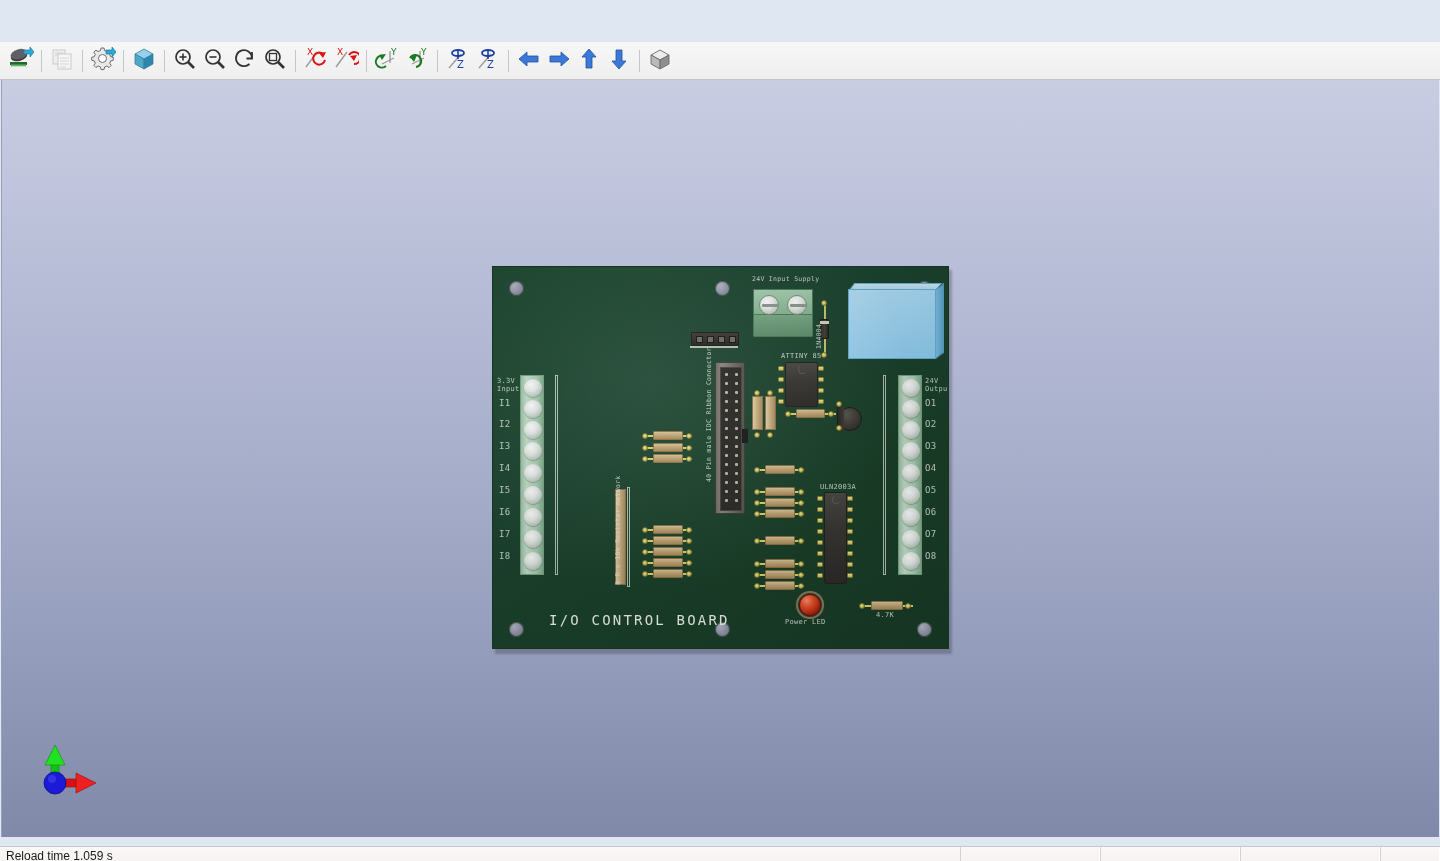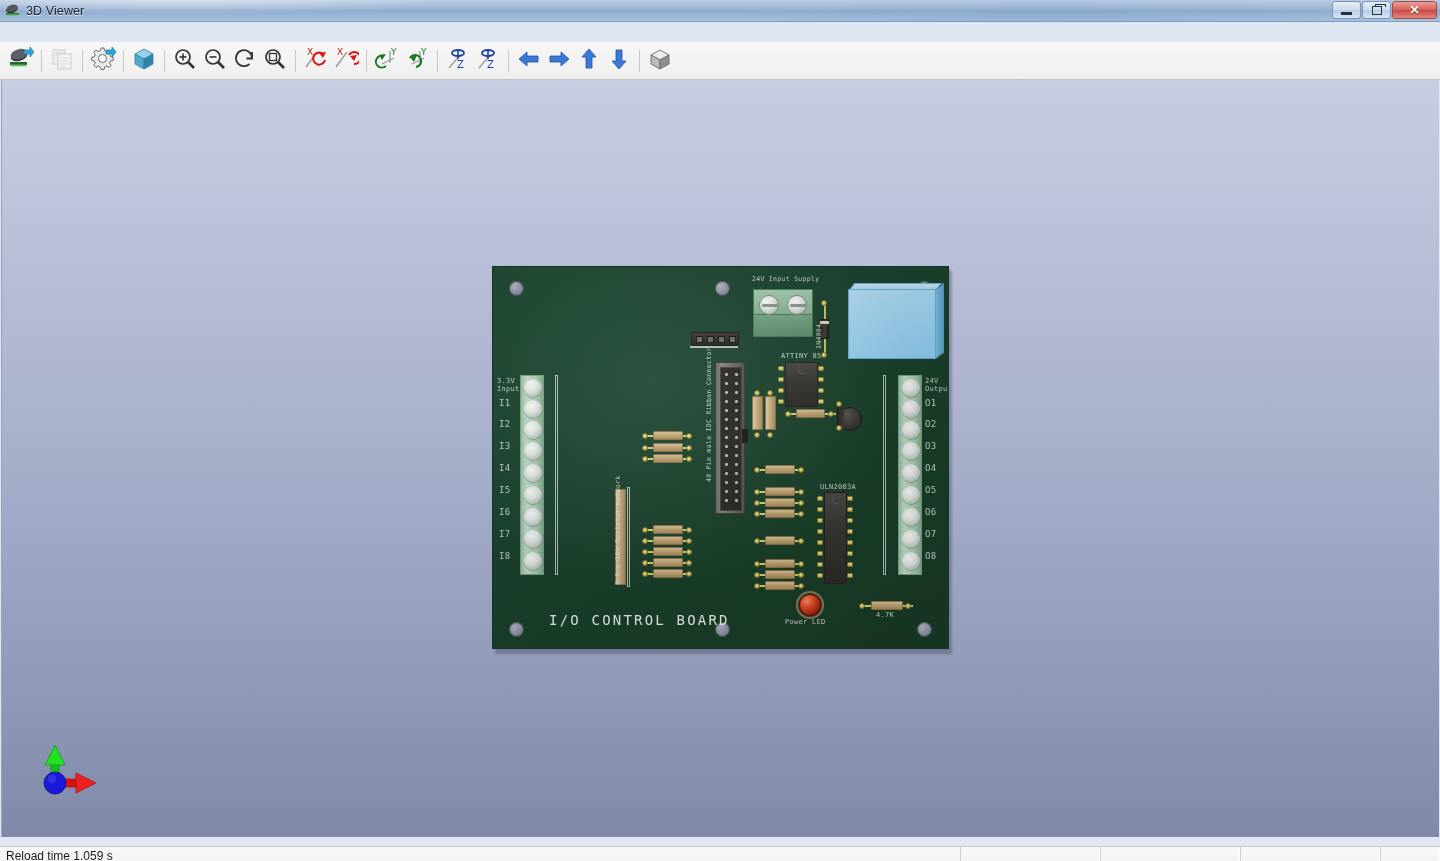--- a/index.html
+++ b/index.html
@@ -292,40 +292,20 @@
   }
 
   
   #gizmo{ position:absolute; left:32px; top:663px; width:70px; height:60px; }
 </style>
 </head>
 <body>
 
 <div id="app">
 
-  <div id="titlebar">
-    <span id="app-icon">
-      <svg width="16" height="16" viewBox="0 0 16 16">
-        <ellipse cx="7" cy="6.5" rx="6" ry="3.6" fill="#2f2f33" transform="rotate(-18 7 6.5)"></ellipse>
-        <ellipse cx="7" cy="5.4" rx="6" ry="3.6" fill="#55555c" transform="rotate(-18 7 5.4)"></ellipse>
-        <rect x="1" y="10" width="13" height="2" fill="#2f7d36"></rect>
-        <rect x="2" y="11.5" width="11" height="1.2" fill="#6fbf72"></rect>
-      </svg>
-    </span>
-    <span id="window-title">3D Viewer</span>
-    <div id="window-buttons">
-      <div class="winbtn">
-          <span class="min-glyph"></span>
-        </div>
-      <div class="winbtn">
-          <span class="restore-glyph"></span>
-        </div>
-      <div class="winbtn close">✕</div>
-    </div>
-  </div>
 
 
   <div id="toolbar">
 
     <div class="tb-btn">
       <span>
         <svg width="26" height="26" viewBox="0 0 26 26">
           <ellipse cx="11" cy="10" rx="8.5" ry="5" fill="#3a3a40" transform="rotate(-16 11 10)"></ellipse>
           <ellipse cx="11" cy="8.2" rx="8.5" ry="5" fill="#5e5e66" transform="rotate(-16 11 8.2)"></ellipse>
           <rect x="2" y="16" width="17" height="3" fill="#1f6b27"></rect>

